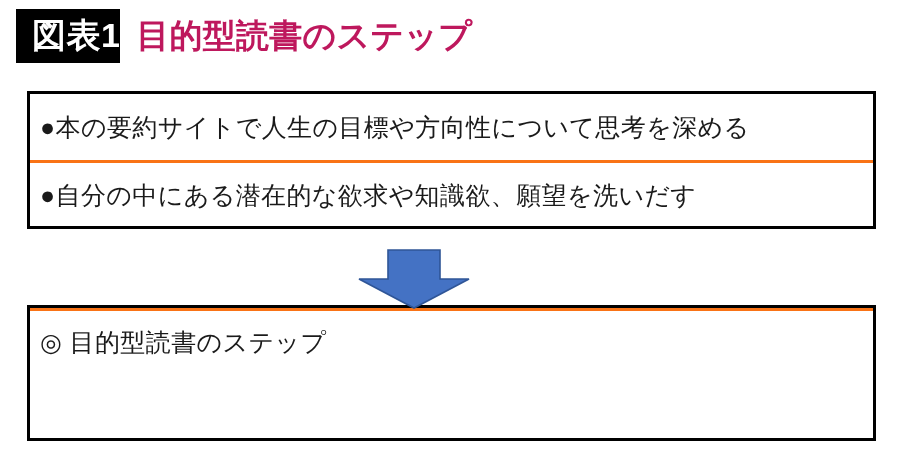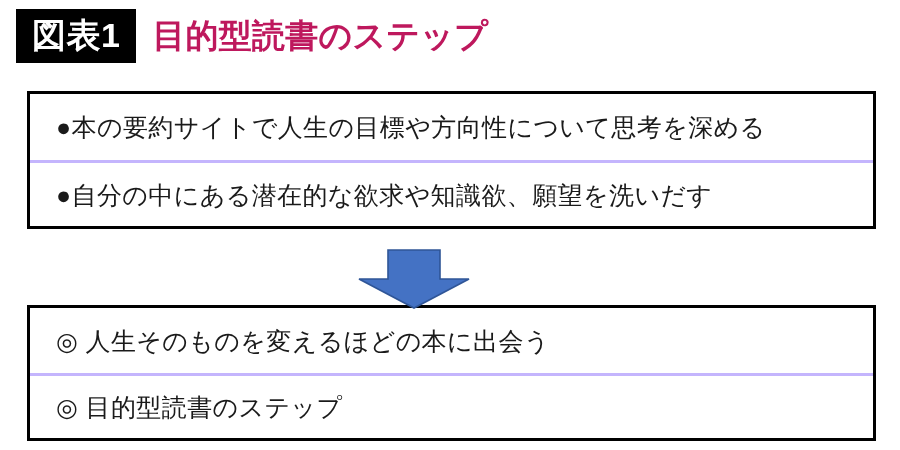--- a/index.html
+++ b/index.html
@@ -25,21 +25,21 @@
     display: flex;
     align-items: center;
     height: 54px;
   }
   .figure-badge {
     background: #000000;
     color: #ffffff;
     font-size: 34px;
     font-weight: 700;
     line-height: 1;
-    padding: 9px 16px 11px 16px;
+    padding: 9px 0 11px 16px;
     letter-spacing: 0.5px;
     white-space: nowrap;
     display: inline-block;
   }
   .title-text {
     font-size: 33px;
     font-weight: 700;
     color: #be185d;
     margin-left: 16px;
     white-space: nowrap;
@@ -56,29 +56,29 @@
     background: #ffffff;
   }
   .box-upper { top: 91px; height: 138px; }
   .box-lower { top: 305px; height: 136px; }
 
   .box-row {
     box-sizing: border-box;
     height: 50%;
     display: flex;
     align-items: center;
-    padding-left: 26px;
+    padding-left: 10px;
     font-size: 25px;
     line-height: 1.2;
     color: #1a1a1a;
     white-space: nowrap;
     letter-spacing: 0.4px;
   }
   .box-row.divider {
-    border-top: 3px solid #c4b5fd;
+    border-top: 3px solid #f97316;
   }
 
   
   .arrow-wrap {
     position: absolute;
     left: 357px;
     top: 249px;
     width: 114px;
     height: 60px;
     z-index: 5;
@@ -98,15 +98,14 @@
   <div class="box-row divider">●自分の中にある潜在的な欲求や知識欲、願望を洗いだす</div>
 </div>
 
 <div class="arrow-wrap">
   <svg width="114" height="60" viewBox="0 0 114 60" xmlns="http://www.w3.org/2000/svg">
     <polygon points="31,1 83,1 83,30 112,30 57,59 2,30 31,30" fill="#4472C4" stroke="#2F5597" stroke-width="1.6" stroke-linejoin="miter"></polygon>
   </svg>
 </div>
 
 <div class="box box-lower">
-  <div class="box-row">◎ 人生そのものを変えるほどの本に出会う</div>
   <div class="box-row divider">◎ 目的型読書のステップ</div>
 </div>
 
 </body></html>

